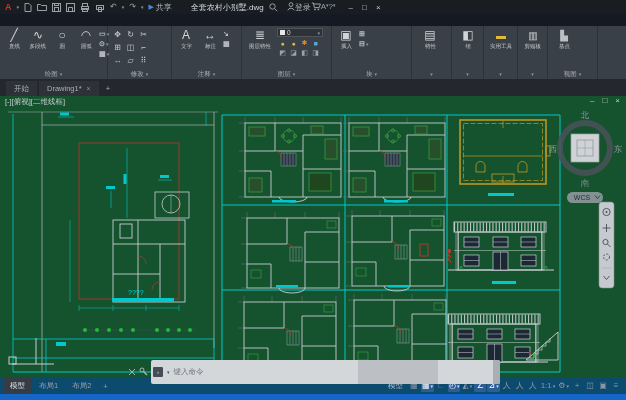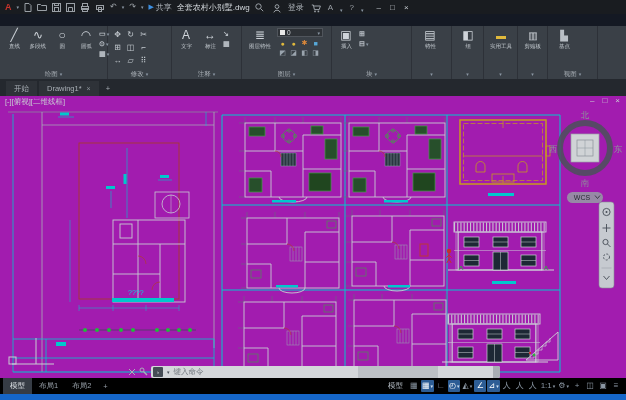--- a/index.html
+++ b/index.html
@@ -9,25 +9,25 @@
 .row{position:absolute;left:0;right:0}
 
 .titlebar{top:0;height:14px;background:#191c20;display:flex;align-items:center;padding:0 5px;gap:5px;font-size:8px}
 .logo{color:#c8342c;font-weight:bold;font-size:9px}
 .qicon{display:flex;align-items:center;color:#9aa0a6}
 .qicon svg{display:block}
 .glyph8{font-size:8px;color:#9aa0a6;line-height:10px}
 .caret{font-size:5px;color:#8b97a4;font-style:normal;line-height:6px}
 .share{display:flex;align-items:center;gap:2px;color:#b9bfc5}
 .share .tri{color:#3d8fe0;font-size:7px}
-.doctitle{color:#d5dade;white-space:nowrap}
+.doctitle{margin-left:14px;color:#d5dade;white-space:nowrap}
 .search{margin-left:12px;width:112px;height:10px;background:#101317;border:1px solid #3a4046;border-radius:2px;
   font-size:7px;color:#c6ccd2;padding:0 3px;outline:none;font-family:"Liberation Sans",sans-serif}
 .search::placeholder{color:#6d737a}
-.tb-right{display:flex;align-items:flex-end;gap:7px;margin-left:4px}
+.tb-right{display:flex;align-items:flex-start;margin-left:4px}
 .winbtns{display:flex;gap:9px;margin-left:8px;color:#c3c8cd;font-size:8px}
 
 .menubar{top:14px;height:12px;background:#191c20;display:flex;padding-left:4px;font-size:7.5px;color:#b0b6bc}
 .mtab{padding:0 6px;line-height:12px;white-space:nowrap}
 .mtab.active{background:#3a4047;color:#e8eaec}
 
 .ribbon{top:26px;height:53px;background:#3a4047;display:flex;overflow:hidden}
 .panel{position:relative;border-right:1px solid #2d3138;padding:2px 3px 11px 3px;display:flex;align-items:flex-start;gap:2px;flex:none}
 .pcap{position:absolute;bottom:0;left:0;right:0;height:10px;text-align:center;font-size:6.5px;color:#a9afb6;line-height:9px;white-space:nowrap}
 .bigbtn{width:22px;display:flex;flex-direction:column;align-items:center;flex:none}
@@ -42,34 +42,34 @@
 .laysq{width:5px;height:5px;background:#e8e8e8;display:inline-block}
 .layicons{display:grid;grid-template-columns:repeat(4,11px);grid-auto-rows:10px;font-size:7px;text-align:center;align-items:center}
 .yel{color:#e0b93c}.org{color:#d9873a}.blu{color:#57a8d8}.gry{color:#9aa4ae}
 
 .filetabs{top:79px;height:17px;background:#24282e;display:flex;align-items:flex-end;padding-left:6px;gap:2px;font-size:7.5px}
 .ftab{height:15px;padding:0 8px;background:#2e3238;color:#a9afb6;display:flex;gap:5px;align-items:center;white-space:nowrap}
 .ftab.active{background:#3d424a;color:#dde1e5}
 .ftab .x{font-size:7px;color:#8e949b}
 .newtab{height:15px;display:flex;align-items:center;padding:0 5px;color:#a9afb6}
 
-.canvas{top:96px;height:282px;background:#a21caf}
+.canvas{top:96px;height:282px;background:#14532d}
 .vplabel{position:absolute;left:5px;top:1px;font-size:7.5px;color:#c9ced4;z-index:3}
 .dwgbtns{position:absolute;right:6px;top:0;display:flex;gap:8px;font-size:8px;color:#c9ced4;z-index:3}
 .draw{position:absolute;left:0;top:0}
 
 .cmd{position:absolute;left:128px;top:269px;width:372px;height:13px;display:flex;align-items:center;gap:3px;z-index:4}
 .cmdic svg{display:block}
-.pill{position:relative;flex:1;height:12px;background:#d4d7da;border-radius:2px;display:flex;align-items:center;gap:4px;padding:0 2px;font-size:7.5px;color:#70767d;overflow:hidden}
+.pill{position:relative;flex:1;height:12px;background:#d4d7da;border-radius:2px;display:flex;align-items:center;gap:4px;padding:12px 2px;font-size:7.5px;color:#70767d;overflow:hidden}
 .chip{width:10px;height:10px;background:#454c55;border-radius:1px;color:#e6e9ec;font-size:6px;display:flex;align-items:center;justify-content:center;flex:none}
 .chipcaret{color:#454c55;font-size:5px}
 .seg{position:absolute;left:207px;width:80px;top:0;bottom:0;background:#bcc0c5}
 .cap{position:absolute;right:0;top:0;bottom:0;width:7px;background:#a9aeb4}
 
-.layoutbar{top:378px;height:16px;background:#000000;display:flex;align-items:center;font-size:7.5px}
+.layoutbar{top:378px;height:16px;background:#0c4a6e;display:flex;align-items:center;font-size:7.5px}
 .ltabs{display:flex;align-items:center;padding-left:3px}
 .ltab{padding:0 7px;height:16px;line-height:16px;color:#98a0a9;white-space:nowrap}
 .ltab.active{background:#363c45;color:#e0e4e8}
 .lplus{padding:0 5px;color:#98a0a9}
 .sb{margin-left:auto;display:flex;align-items:center;gap:1px;padding-right:4px}
 .sb-model{color:#b9c1c9;padding:0 4px}
 .sb-ic{min-width:12px;height:12px;text-align:center;font-size:8px;color:#8b97a4;padding:0 1px;border-radius:1px;
   display:flex;align-items:center;justify-content:center;gap:1px;line-height:12px;white-space:nowrap}
 .sb-ic b{font-weight:normal}
 .sb-ic.active{background:#2d5d95;color:#fff}

